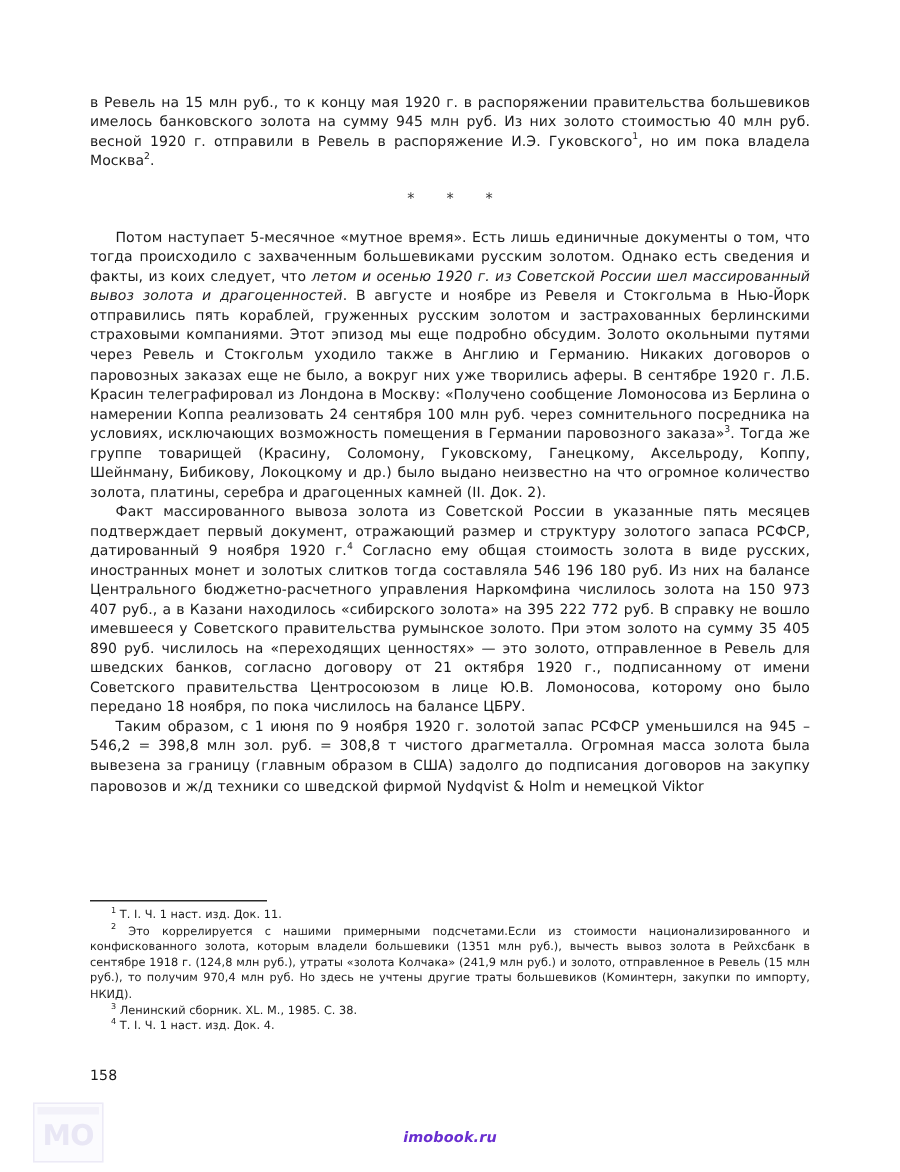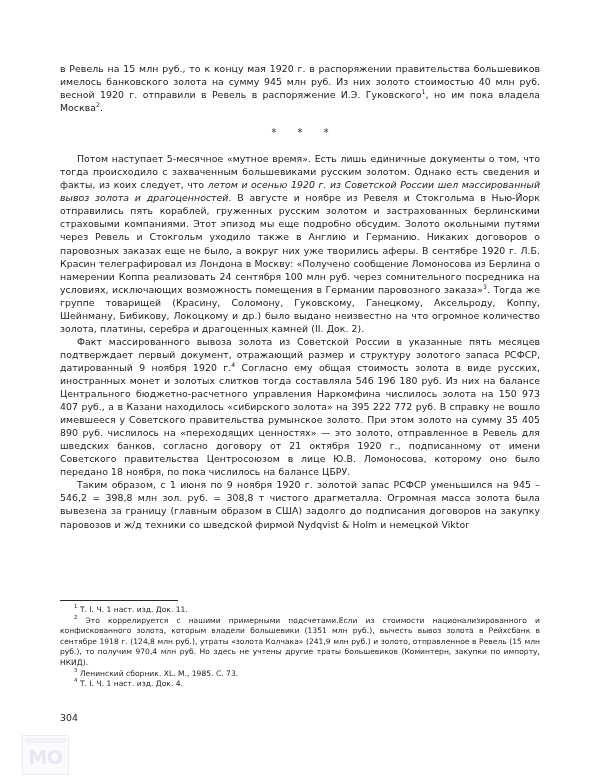--- a/index.html
+++ b/index.html
@@ -169,27 +169,28 @@
 
   </div>
 
   <div class="fn-block">
     <div class="fn-rule"></div>
 
     <p class="fn-line ind"><sup>1</sup>&nbsp;<span>Т. I. Ч. 1 наст. изд. Док. 11.</span></p>
 
     <p class="fn-line ind"><sup>2</sup>&nbsp;<span>Это коррелируется с нашими примерными подсчетами.Если из стоимости национализированного и конфискованного золота, которым владели большевики (1351 млн руб.), вычесть вывоз золота в Рейхсбанк в сентябре 1918 г. (124,8 млн руб.), утраты «золота Колчака» (241,9 млн руб.) и золото, отправленное в Ревель (15 млн руб.), то получим 970,4 млн руб. Но здесь не учтены другие траты большевиков (Коминтерн, закупки по импорту, НКИД).</span></p>
 
-    <p class="fn-line ind"><sup>3</sup>&nbsp;<span>Ленинский сборник. XL. М., 1985. С. 73.</span></p>
+    <p class="fn-line ind"><sup>3</sup>&nbsp;<span>Ленинский сборник. XL. М., 1985. С. 38.</span></p>
 
     <p class="fn-line ind"><sup>4</sup>&nbsp;<span>Т. I. Ч. 1 наст. изд. Док. 4.</span></p>
   </div>
 
-  <div class="page-number">304</div>
+  <div class="page-number">158</div>
 
   <div class="wm-logo">
     <div class="frame"></div>
     <div class="bar"></div>
     <div class="mo">MO</div>
   </div>
 
+  <div class="wm-text">imobook.ru</div>
 
 </div>
 
 </body></html>

